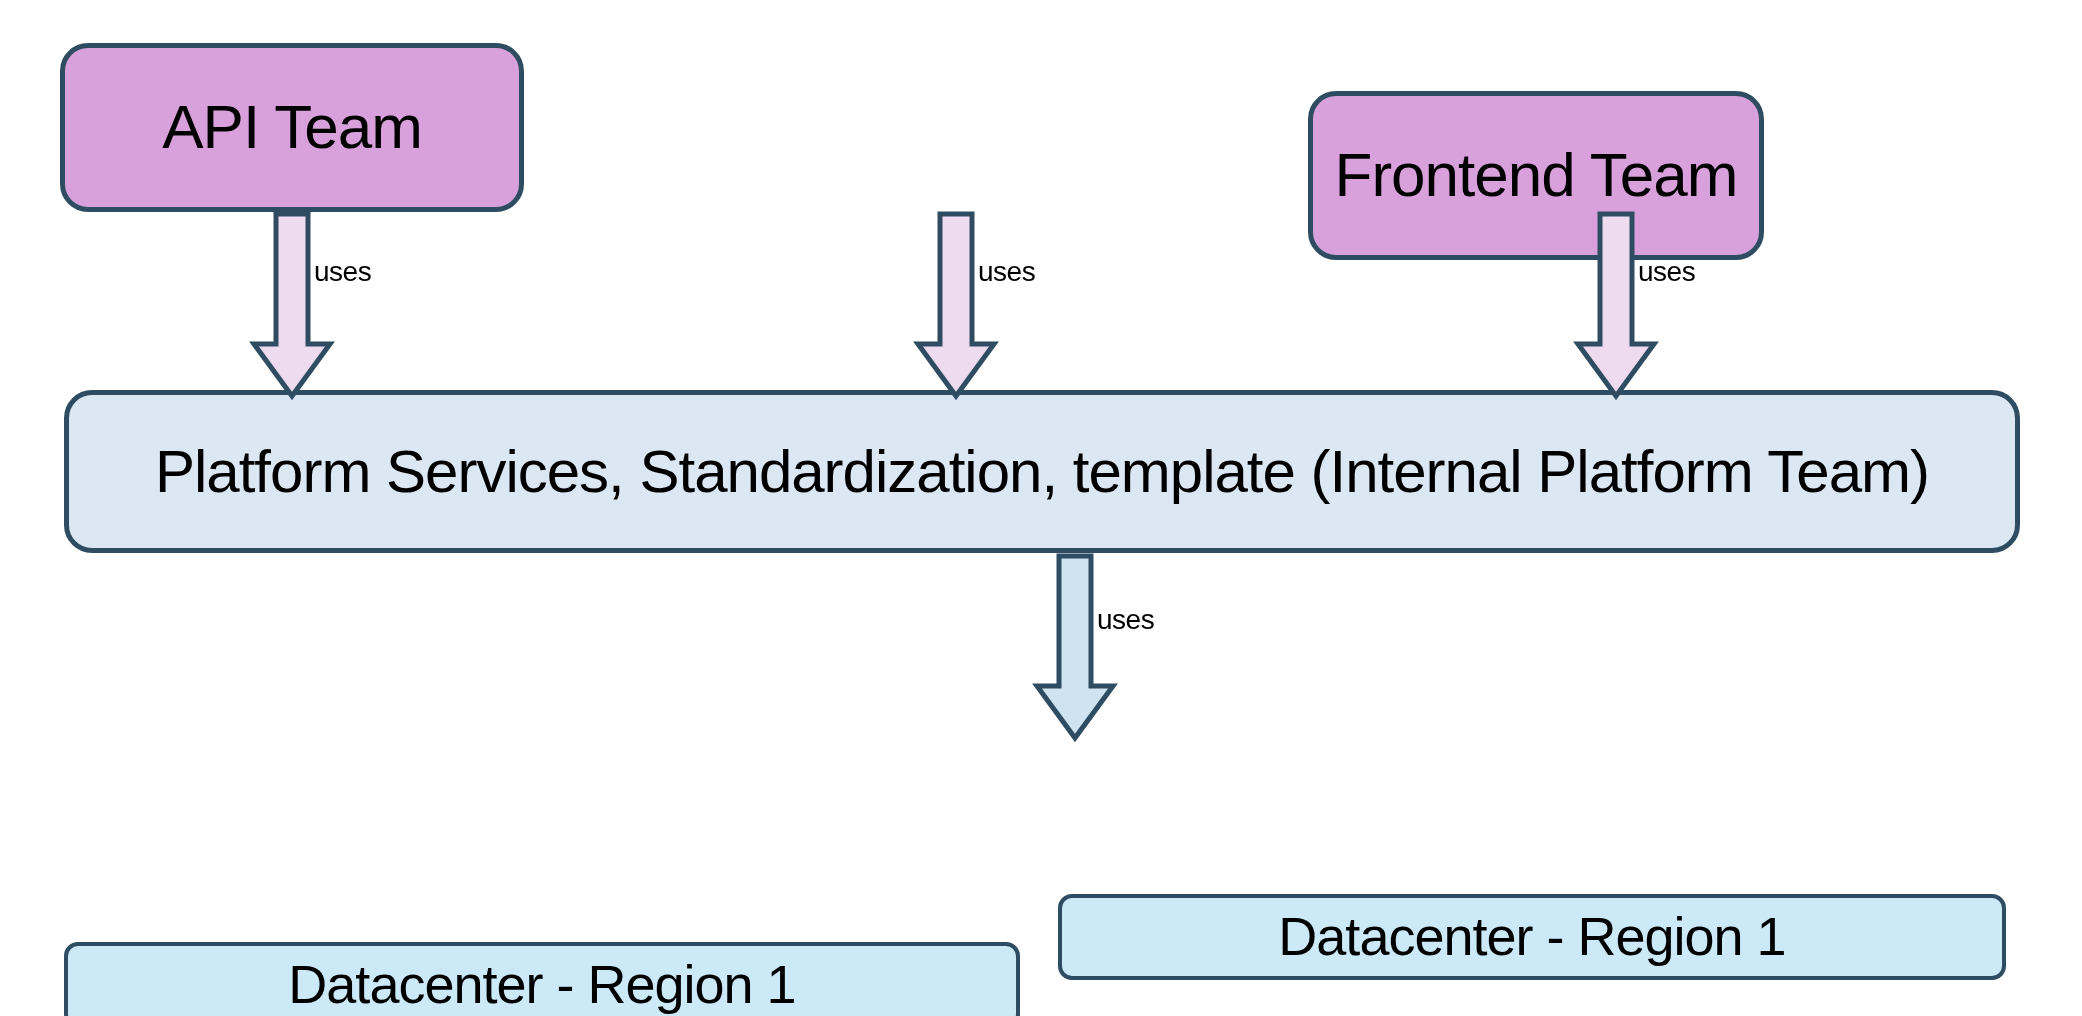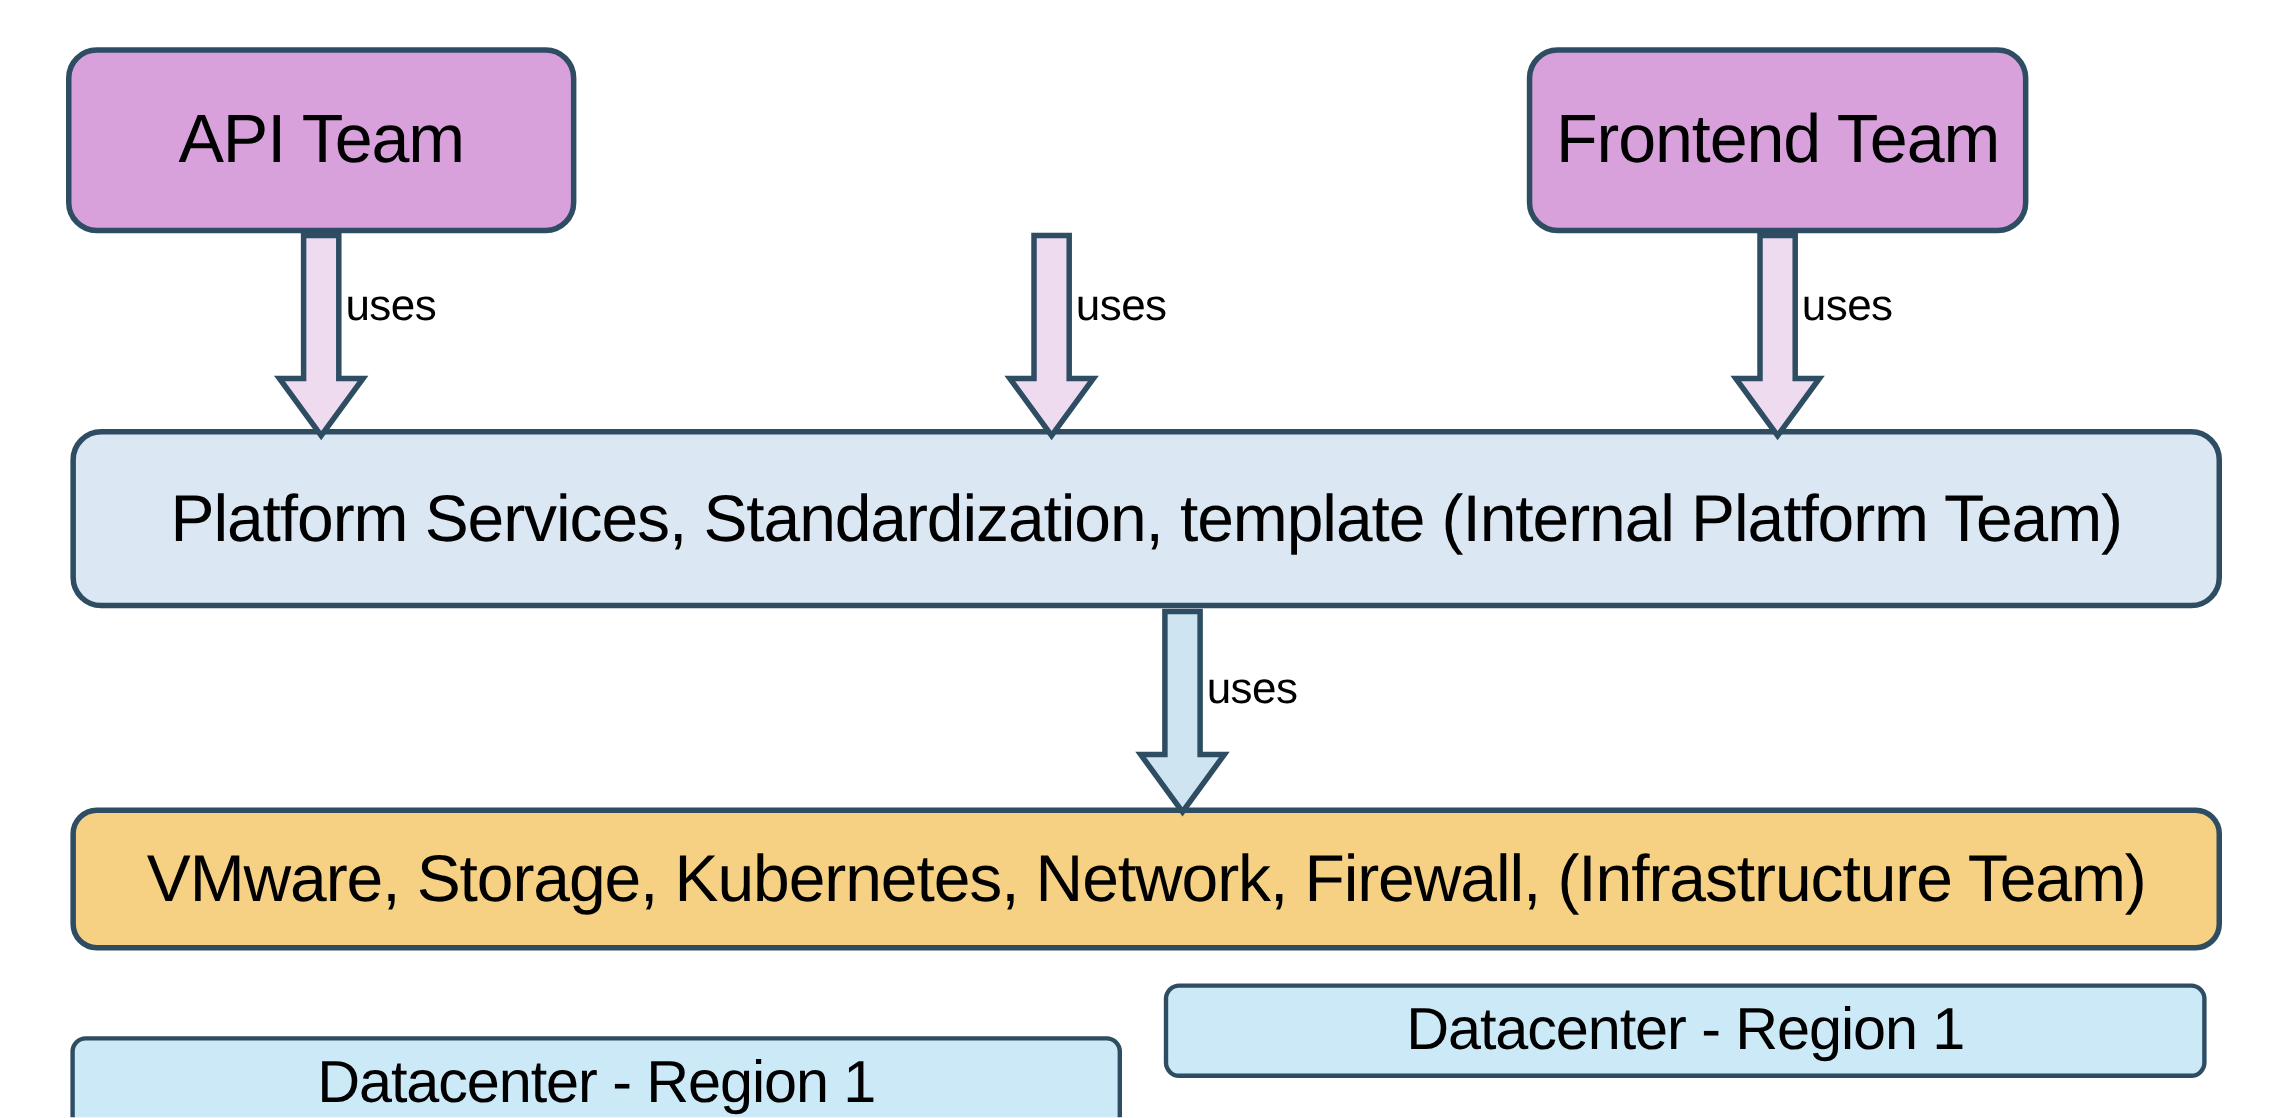--- a/index.html
+++ b/index.html
@@ -32,21 +32,21 @@
     line-height:1.1;
   }
   .team{
     top:43px;height:169px;
     background:var(--team-fill);
     border-radius:28px;
     font-size:62px;
   }
   .team-api{left:60px;width:464px;}
   .team-backend{left:724px;width:462px;}
-  .team-frontend{left:1388px;width:456px;}
+  .team-frontend{left:1308px;width:456px;margin-top:48px;}
   .platform{
     left:64px;top:390px;width:1956px;height:163px;
     background:var(--platform-fill);
     border-radius:28px;
     font-size:60px;
   }
   .infra{
     left:64px;top:734px;width:1956px;height:130px;
     background:var(--infra-fill);
     border-radius:24px;
@@ -61,21 +61,21 @@
   }
   .dc1{left:64px;width:956px;margin-top:48px;}
   .dc2{left:1058px;width:948px;}
   .arrow-layer{
     position:absolute;left:0;top:0;width:2082px;height:1016px;
   }
   .arrow-pink{fill:var(--arrow-pink-fill);stroke:var(--border);stroke-width:5;stroke-linejoin:miter;}
   .arrow-blue{fill:var(--arrow-blue-fill);stroke:var(--border);stroke-width:5;stroke-linejoin:miter;}
   .edge-label{
     position:absolute;
-    font-size:40px;
+    font-size:28px;
     letter-spacing:-0.5px;
     color:var(--text);
     white-space:nowrap;
   }
   .lbl-uses-1{left:314px;top:256px;}
   .lbl-uses-2{left:978px;top:256px;}
   .lbl-uses-3{left:1638px;top:256px;}
   .lbl-uses-4{left:1097px;top:604px;}
 </style>
 </head>
@@ -87,23 +87,20 @@
     <span>API Team</span>
   </div>
   <div class="node team team-frontend">
     <span>Frontend Team</span>
   </div>
 
   <div class="node platform">
     <span>Platform Services, Standardization, template (Internal Platform Team)</span>
   </div>
 
-  <div class="node infra">
-    <span>VMware, Storage, Kubernetes, Network, Firewall, (Infrastructure Team)</span>
-  </div>
 
   <div class="node datacenter dc1">
     <span>Datacenter - Region 1</span>
   </div>
   <div class="node datacenter dc2">
     <span>Datacenter - Region 1</span>
   </div>
 
   <svg class="arrow-layer" viewBox="0 0 2082 1016" aria-hidden="true">
     <polygon class="arrow-pink" points="276,214 308,214 308,344 330,344 292,396 254,344 276,344"></polygon>

